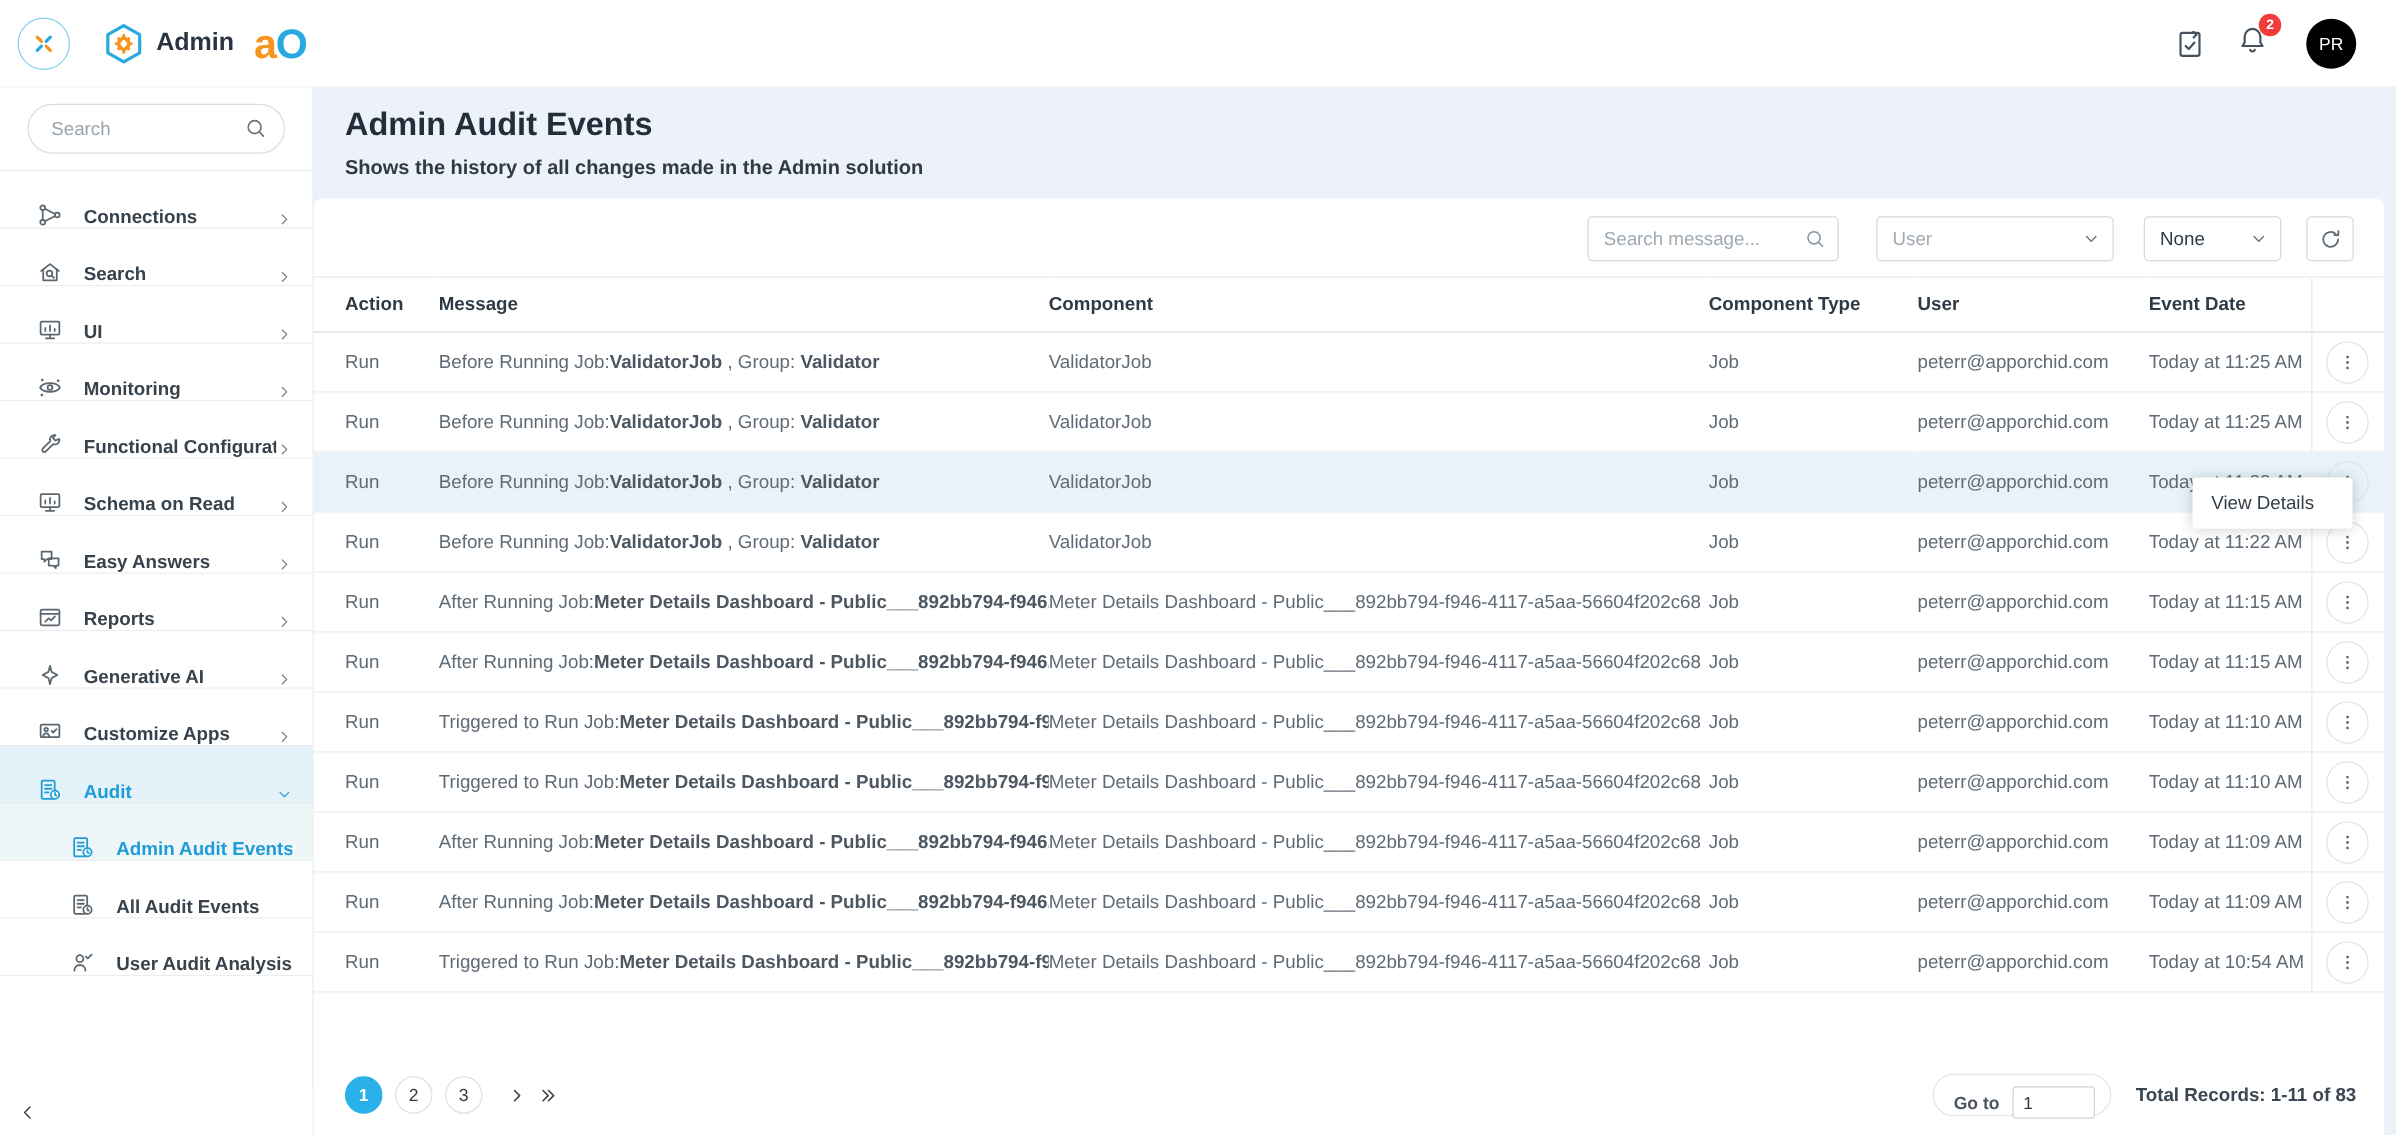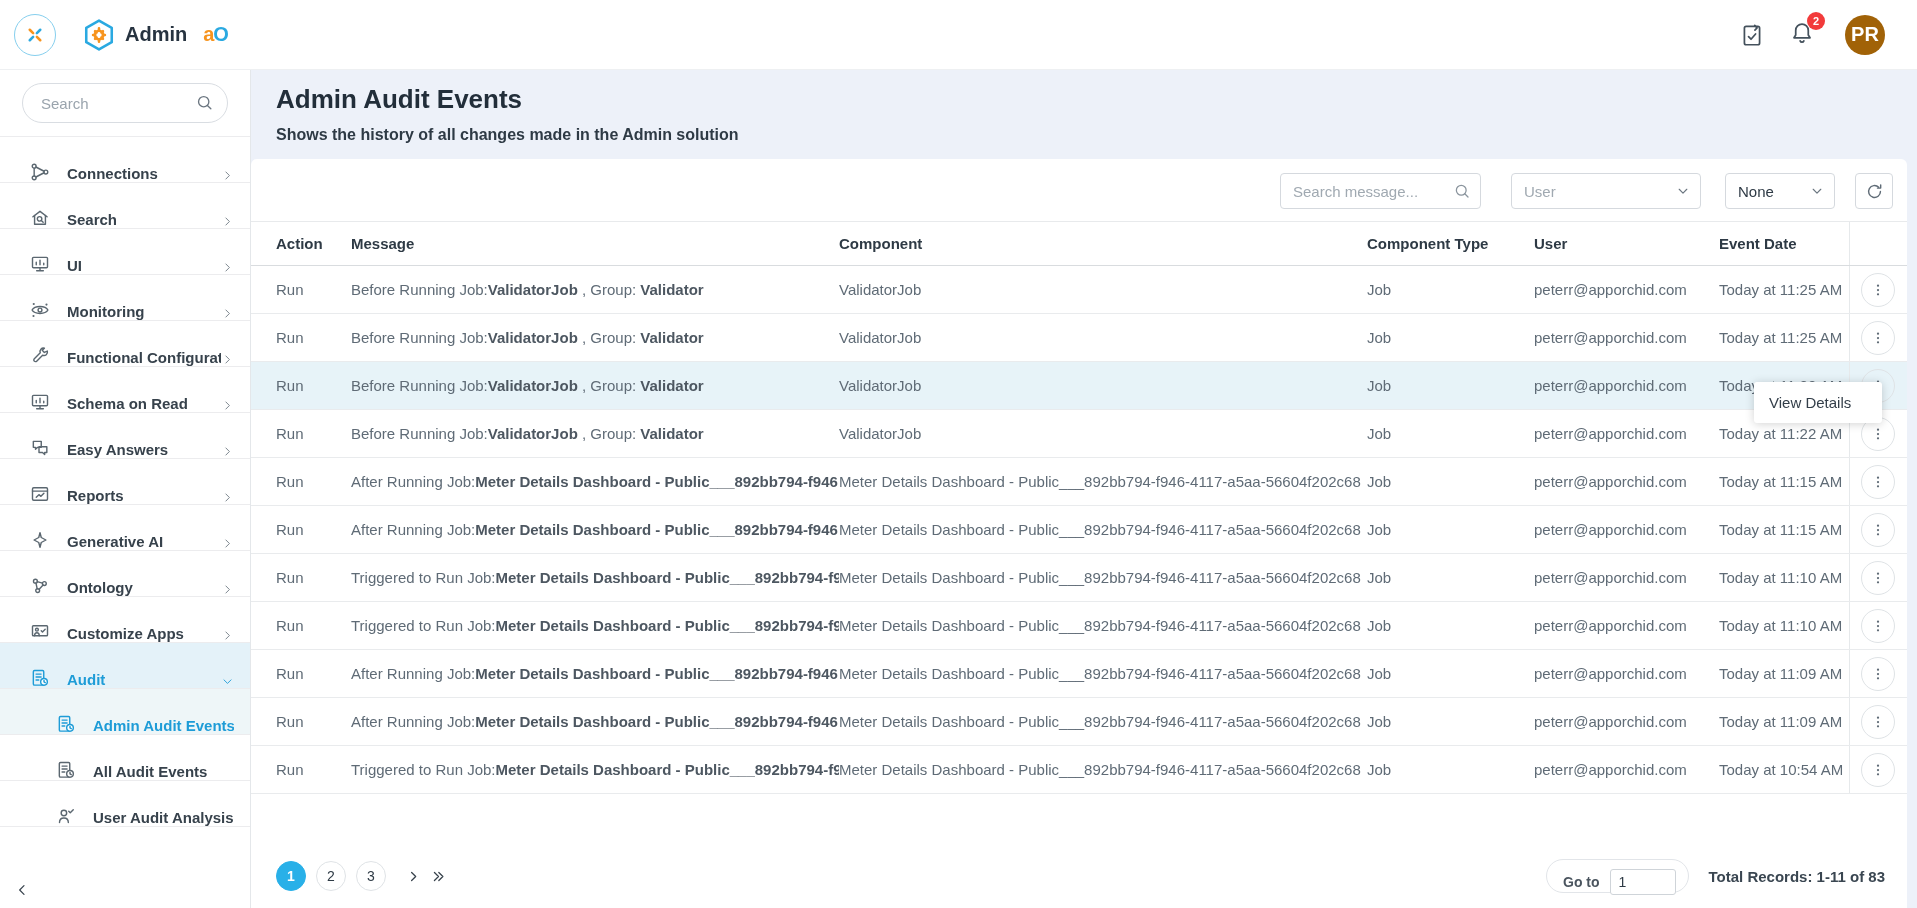--- a/index.html
+++ b/index.html
@@ -12,31 +12,31 @@
 
   
   .topbar { height:70px; background:#fff; display:flex; align-items:center;
     padding:0 32px 0 14px; border-bottom:1px solid #eef0f2; }
   .app-circle { width:42px; height:42px; border:1.5px solid #86cfee; border-radius:50%;
     display:flex; align-items:center; justify-content:center; background:#fff; cursor:pointer; }
   .app-circle svg { width:22px; height:22px; }
   .hex-logo { margin-left:26px; }
   .hex-logo svg { width:34px; height:34px; }
   .app-title { font-size:20px; font-weight:bold; color:#273340; margin-left:9px; }
-  .ao-logo { margin-left:16px; font-weight:bold; font-size:20px; letter-spacing:-1px; }
+  .ao-logo { margin-left:16px; font-weight:bold; font-size:33px; letter-spacing:-1px; }
   .ao-a { color:#f7941e; } .ao-o { color:#2aa9e1; }
   .topbar-right { margin-left:auto; display:flex; align-items:center; }
   .icon-btn { background:none; border:none; color:#44515c; cursor:pointer; }
   .icon-btn svg { width:26px; height:26px; }
   .bell-wrap { position:relative; margin-left:24px; }
   .badge { position:absolute; top:-8px; right:-10px; background:#f23b3b; color:#fff;
     font-size:11px; font-weight:bold; min-width:18px; height:18px; border-radius:9px;
     display:flex; align-items:center; justify-content:center; padding:0 4px; }
-  .avatar { width:40px; height:40px; border-radius:50%; background:#a16207; color:#fff;
-    font-weight:bold; font-size:20px; display:flex; align-items:center; justify-content:center;
+  .avatar { width:40px; height:40px; border-radius:50%; background:#000000; color:#fff;
+    font-weight:normal; font-size:14px; display:flex; align-items:center; justify-content:center;
     margin-left:30px; cursor:pointer; }
 
   
   .shell { display:flex; height:838px; }
 
   
   .sidebar { width:251px; background:#fff; border-right:1px solid #e4e7ea;
     display:flex; flex-direction:column; flex:none; }
   .side-search { margin:13px 22px; position:relative; }
   .side-search input { width:100%; height:40px; border:1px solid #d9dde2; border-radius:20px;
@@ -65,21 +65,21 @@
 
   
   .main { flex:1; display:flex; flex-direction:column; padding:0 10px 0 0; min-width:0; }
   .page-head { padding:14px 0 0 25px; }
   .page-title { font-size:26px; font-weight:bold; color:#222e3a; line-height:30px; }
   .page-subtitle { margin-top:12px; font-size:16px; font-weight:bold; color:#2e3a45; line-height:17px; }
   .card { margin-top:16px; background:#fff; border-radius:6px 6px 0 0; flex:1;
     display:flex; flex-direction:column; position:relative; min-height:0; }
 
   
-  .filter-row { display:flex; justify-content:flex-end; align-items:center; padding:14px 14px 12px 0; }
+  .filter-row { display:flex; justify-content:flex-end; align-items:center; padding:14px 24px 12px 0; }
   .search-box { position:relative; width:201px; }
   .search-box input { width:100%; height:36px; border:1px solid #d5d9de; border-radius:4px;
     padding:0 34px 0 12px; font-size:15px; color:#37424c; outline:none; font-family:inherit; }
   .search-box input::placeholder { color:#a0a9b1; }
   .search-box .mag { position:absolute; right:10px; top:9px; color:#8a949d; }
   .search-box .mag svg { width:18px; height:18px; }
   .select-box { height:36px; border:1px solid #d5d9de; border-radius:4px; display:flex;
     align-items:center; justify-content:space-between; padding:0 10px 0 12px; font-size:15px;
     background:#fff; cursor:pointer; }
   .select-user { width:190px; margin-left:30px; color:#a0a9b1; }
@@ -320,36 +320,20 @@
           <span class="nav-label">Generative AI</span>
           <span class="nav-chevron">
             <svg viewBox="0 0 24 24" fill="none" stroke="currentColor" stroke-width="1.7" stroke-linecap="round" stroke-linejoin="round">
               <path d="M9 5.5 15.5 12 9 18.5"></path>
             </svg>
           </span>
         </div>
         <div class="nav-item">
           <span class="nav-icon">
             <svg viewBox="0 0 24 24" fill="none" stroke="currentColor" stroke-width="1.7" stroke-linecap="round" stroke-linejoin="round">
-              <circle cx="6.5" cy="6.2" r="2.3"></circle>
-              <circle cx="17.2" cy="9" r="2.3"></circle>
-              <circle cx="9.2" cy="17.5" r="2.3"></circle>
-              <path d="M8.7 6.8l6.3 1.7M7.1 8.3l1.5 7M11 15.9l4.7-5"></path>
-            </svg>
-          </span>
-          <span class="nav-label">Ontology</span>
-          <span class="nav-chevron">
-            <svg viewBox="0 0 24 24" fill="none" stroke="currentColor" stroke-width="1.7" stroke-linecap="round" stroke-linejoin="round">
-              <path d="M9 5.5 15.5 12 9 18.5"></path>
-            </svg>
-          </span>
-        </div>
-        <div class="nav-item">
-          <span class="nav-icon">
-            <svg viewBox="0 0 24 24" fill="none" stroke="currentColor" stroke-width="1.7" stroke-linecap="round" stroke-linejoin="round">
               <rect x="3" y="4.5" width="18" height="12" rx="1"></rect>
               <circle cx="8.3" cy="9.2" r="1.7"></circle>
               <path d="M5.5 16.5c0-2.4 1.4-3.6 2.8-3.6s2.8 1.2 2.8 3.6"></path>
               <path d="M13.5 10.5 15 12l3.2-3.2"></path>
             </svg>
           </span>
           <span class="nav-label">Customize Apps</span>
           <span class="nav-chevron">
             <svg viewBox="0 0 24 24" fill="none" stroke="currentColor" stroke-width="1.7" stroke-linecap="round" stroke-linejoin="round">
               <path d="M9 5.5 15.5 12 9 18.5"></path>

